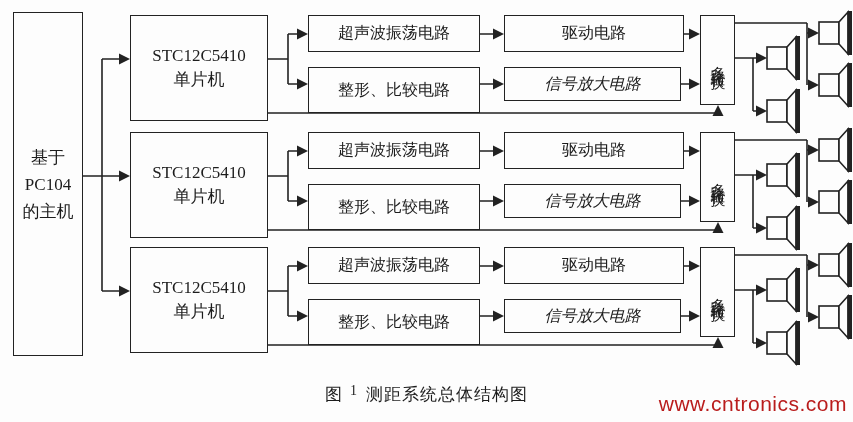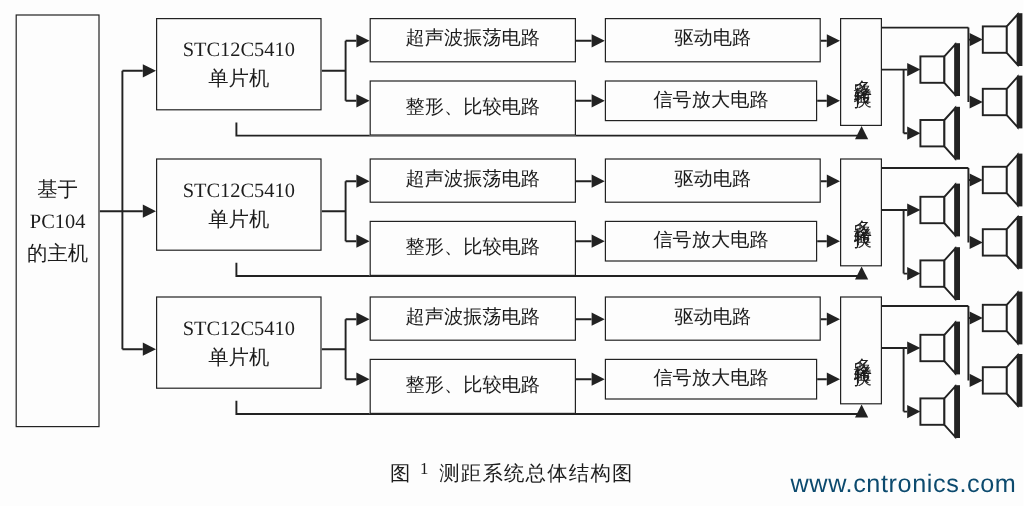--- a/index.html
+++ b/index.html
@@ -28,25 +28,25 @@
     text-align: center;
     font-size: 16px;
     line-height: 1.15;
   }
   .host {
     left: 13px; top: 12px; width: 70px; height: 344px;
     flex-direction: column;
     font-size: 17px;
     line-height: 27px;
   }
-  .mcu  { left: 130px; width: 138px; height: 77px; flex-direction: column; font-size: 17px; line-height: 24px; }
+  .mcu  { left: 130px; width: 138px; height: 106px; flex-direction: column; font-size: 17px; line-height: 24px; }
   .osc  { left: 308px; width: 172px; height: 37px; text-align: right; }
   .shp  { left: 308px; width: 172px; height: 46px; }
   .drv  { left: 504px; width: 180px; height: 37px; text-align: right; }
-  .amp  { left: 504px; width: 177px; height: 34px; }
+  .amp  { left: 504px; width: 177px; height: 34px; font-style: italic; }
   .mux  { left: 700px; width: 35px;  height: 90px; font-size: 15px; }
   .mux span {
     writing-mode: vertical-rl;
     text-orientation: upright;
     letter-spacing: 3px;
     line-height: 1;
   }
   .caption {
     position: absolute;
     left: 0; right: 0; top: 383px;
@@ -58,21 +58,21 @@
     font-size: 14px;
     vertical-align: 5px;
     margin: 0 9px 0 7px;
     letter-spacing: 0;
   }
   .watermark {
     position: absolute;
     right: 6px; top: 392px;
     font-family: "Liberation Sans", "DejaVu Sans", sans-serif;
     font-size: 21px;
-    color: #0c4a6e;
+    color: #b91c1c;
     letter-spacing: 0.5px;
   }
 </style>
 </head>
 <body>
 
 <div class="canvas">
 
   <svg class="wires" viewBox="0 0 853 422">
     <defs>

